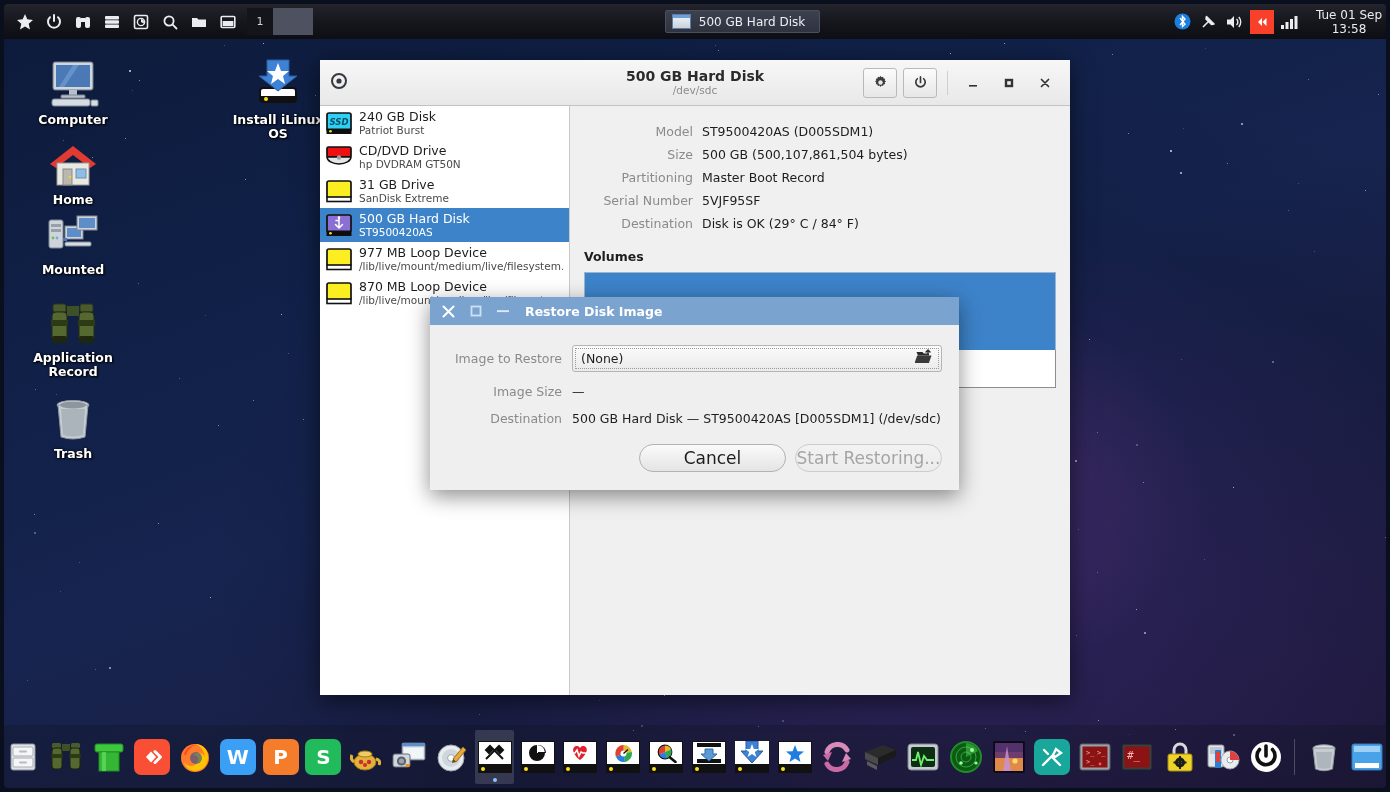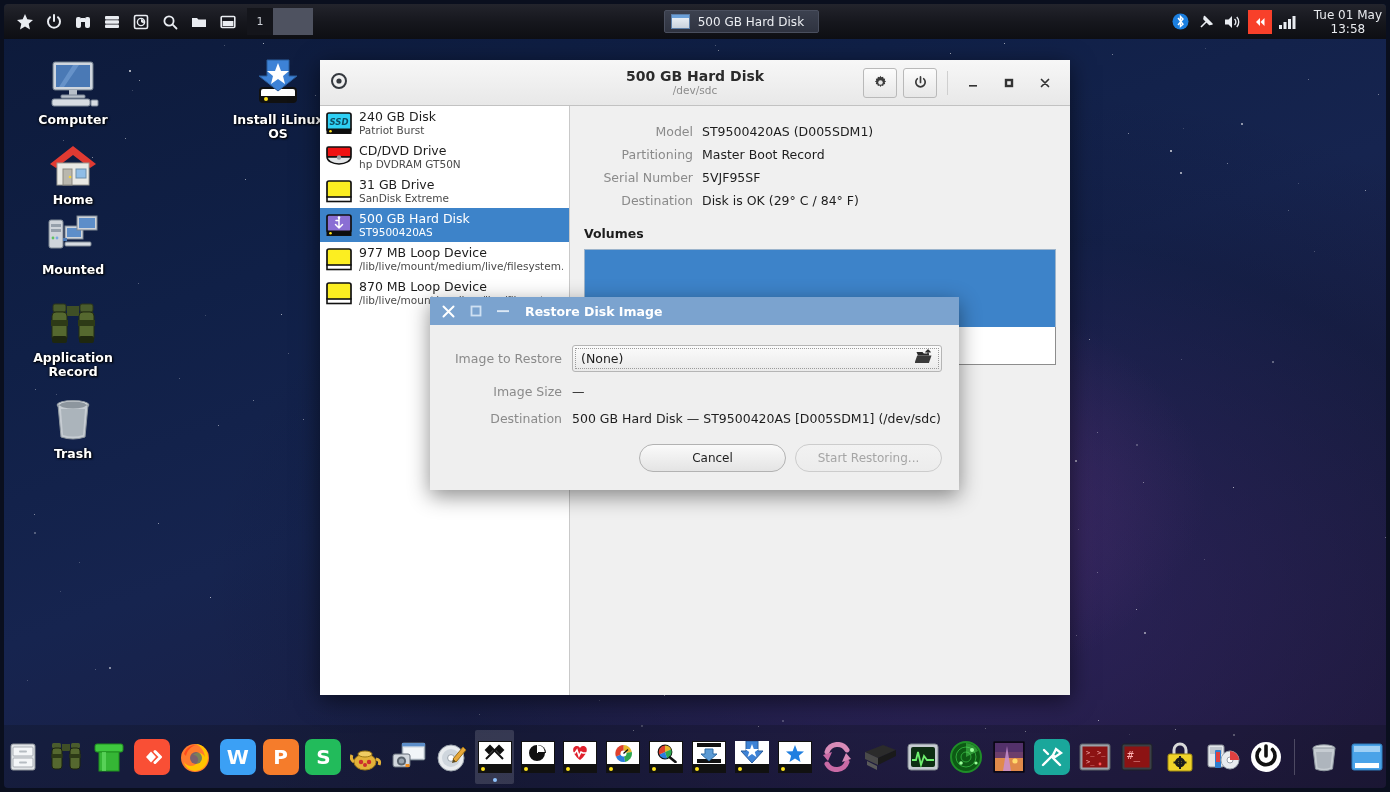--- a/index.html
+++ b/index.html
@@ -186,21 +186,21 @@
     display:flex; align-items:center; padding:0 8px;
     font-size:12.5px; color:#1d1d1d;
     outline:1px dotted #9a9a9a; outline-offset:-4px;
   }
   #imgsel .fico { margin-left:auto; }
   #dlg-btns { display:flex; justify-content:flex-end; gap:9px; padding:6px 17px 0 0; }
   .dbtn {
     width:147px; height:28px;
     background:linear-gradient(180deg,#fafafa 0%,#e4e4e4 100%);
     border:1px solid #b2b2b2; border-radius:14px;
-    font-size:12px; color:#1d1d1d;
+    font-size:17px; color:#1d1d1d;
     display:flex; align-items:center; justify-content:center;
   }
   .dbtn.dis { color:#a5a5a5; background:linear-gradient(180deg,#f2f2f2 0%,#ececec 100%); border-color:#cccccc;}
 
   
   #dock {
     position:absolute; left:4px; bottom:4px; width:1382px; height:63px;
     background: rgba(16,18,30,0.28);
     display:flex; align-items:center; justify-content:center; gap:4px;
     z-index:55;
@@ -594,21 +594,21 @@
     <div class="tray-ico">
       <svg width="18" height="16" viewBox="0 0 18 16">
           <rect x="1" y="11" width="3" height="4" fill="#e9ecf1"></rect>
           <rect x="5.5" y="8" width="3" height="7" fill="#e9ecf1"></rect>
           <rect x="10" y="5" width="3" height="10" fill="#e9ecf1"></rect>
           <rect x="14.5" y="2" width="3" height="13" fill="#e9ecf1"></rect>
         </svg>
     </div>
   </div>
   <div id="clock">
-    <div>Tue 01 May</div>
+    <div>Tue 01 Sep</div>
     <div>13:58</div>
   </div>
 </div>
 
 <div id="win">
   <div id="win-title">
     <div class="hb-left">
       <span>
         <svg width="18" height="18" viewBox="0 0 18 18">
             <circle cx="9" cy="9" r="7" fill="none" stroke="#35393f" stroke-width="2"></circle>
@@ -732,20 +732,24 @@
           <span class="n1" style="display:block">870 MB Loop Device</span>
           <span class="n2" style="display:block">/lib/live/mount/medium/live/filesystem.squashfs</span>
         </span>
       </div>
     </div>
 
     <div id="pane">
       <div class="info-row">
         <span class="lbl">Model</span>
         <span class="val">ST9500420AS (D005SDM1)</span>
+      </div>
+      <div class="info-row">
+        <span class="lbl">Size</span>
+        <span class="val">500 GB (500,107,861,504 bytes)</span>
       </div>
       <div class="info-row">
         <span class="lbl">Partitioning</span>
         <span class="val">Master Boot Record</span>
       </div>
       <div class="info-row">
         <span class="lbl">Serial Number</span>
         <span class="val">5VJF95SF</span>
       </div>
       <div class="info-row">

